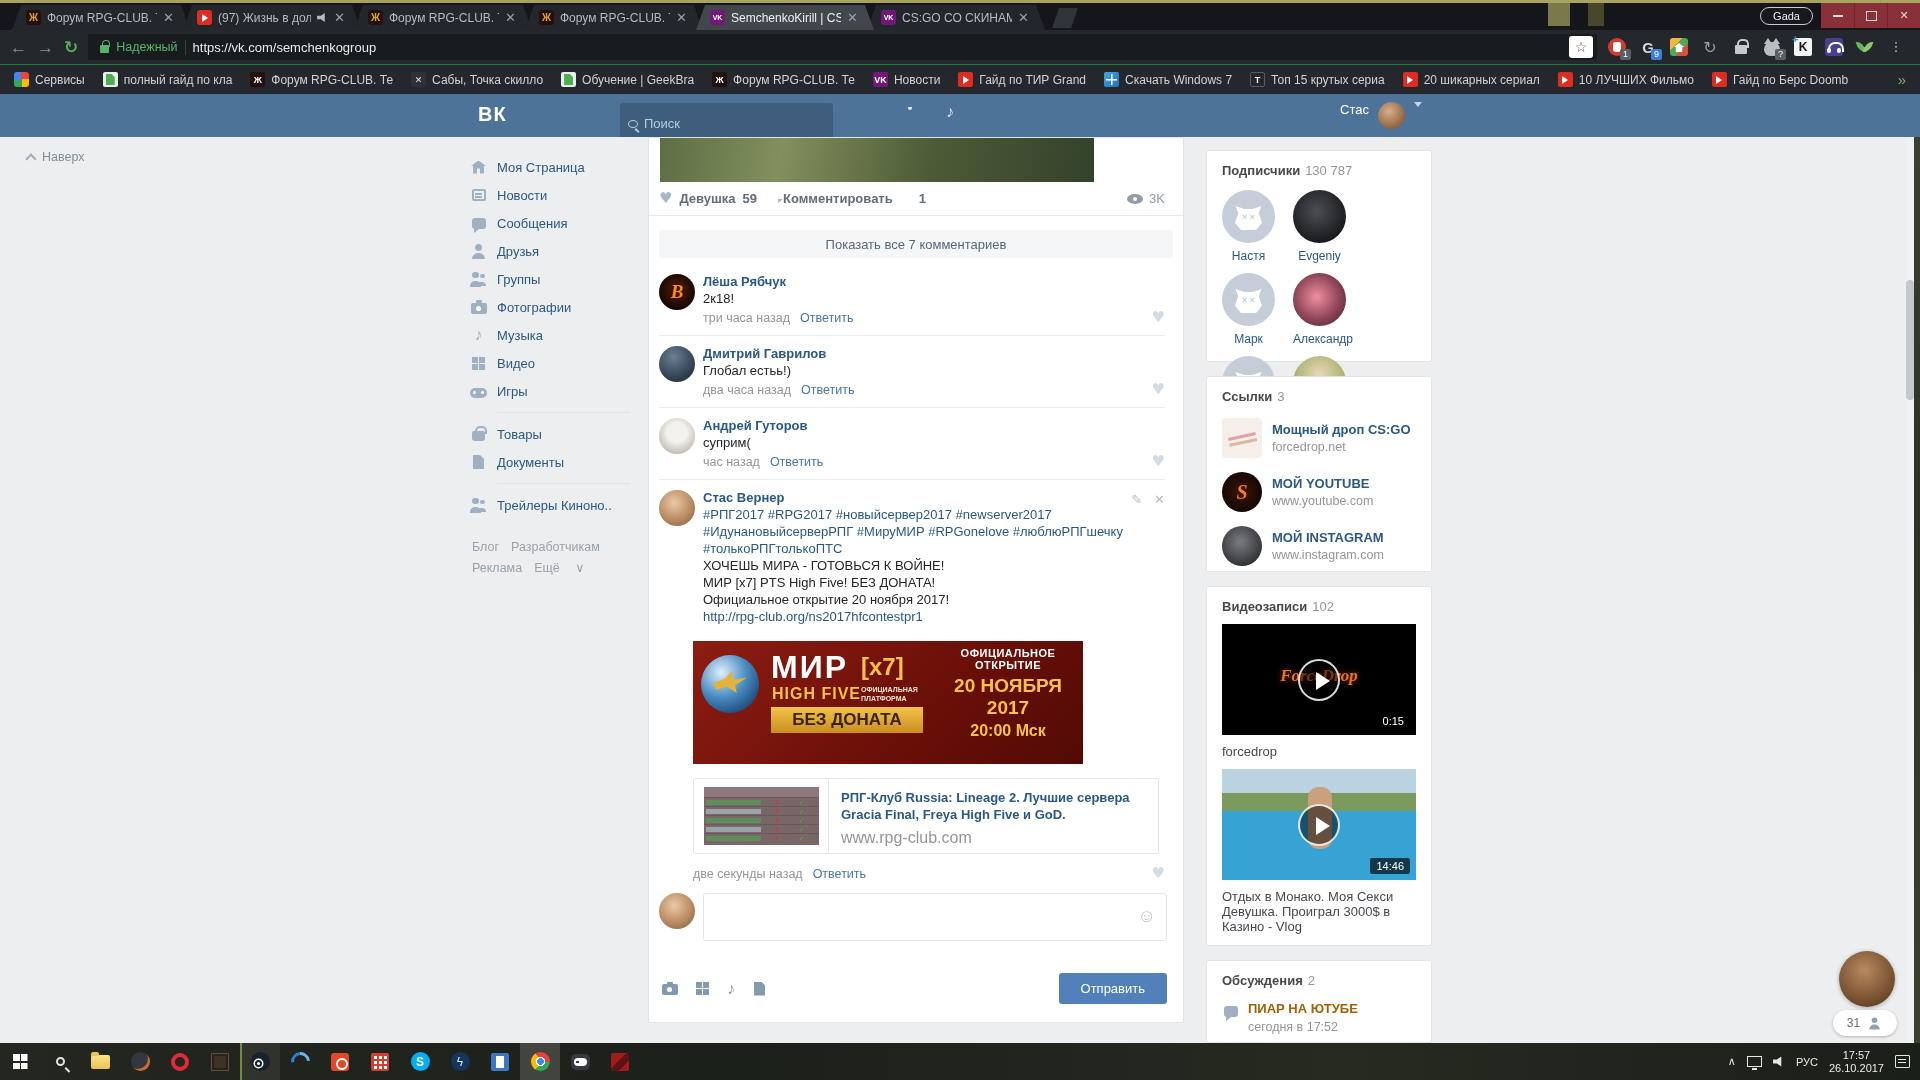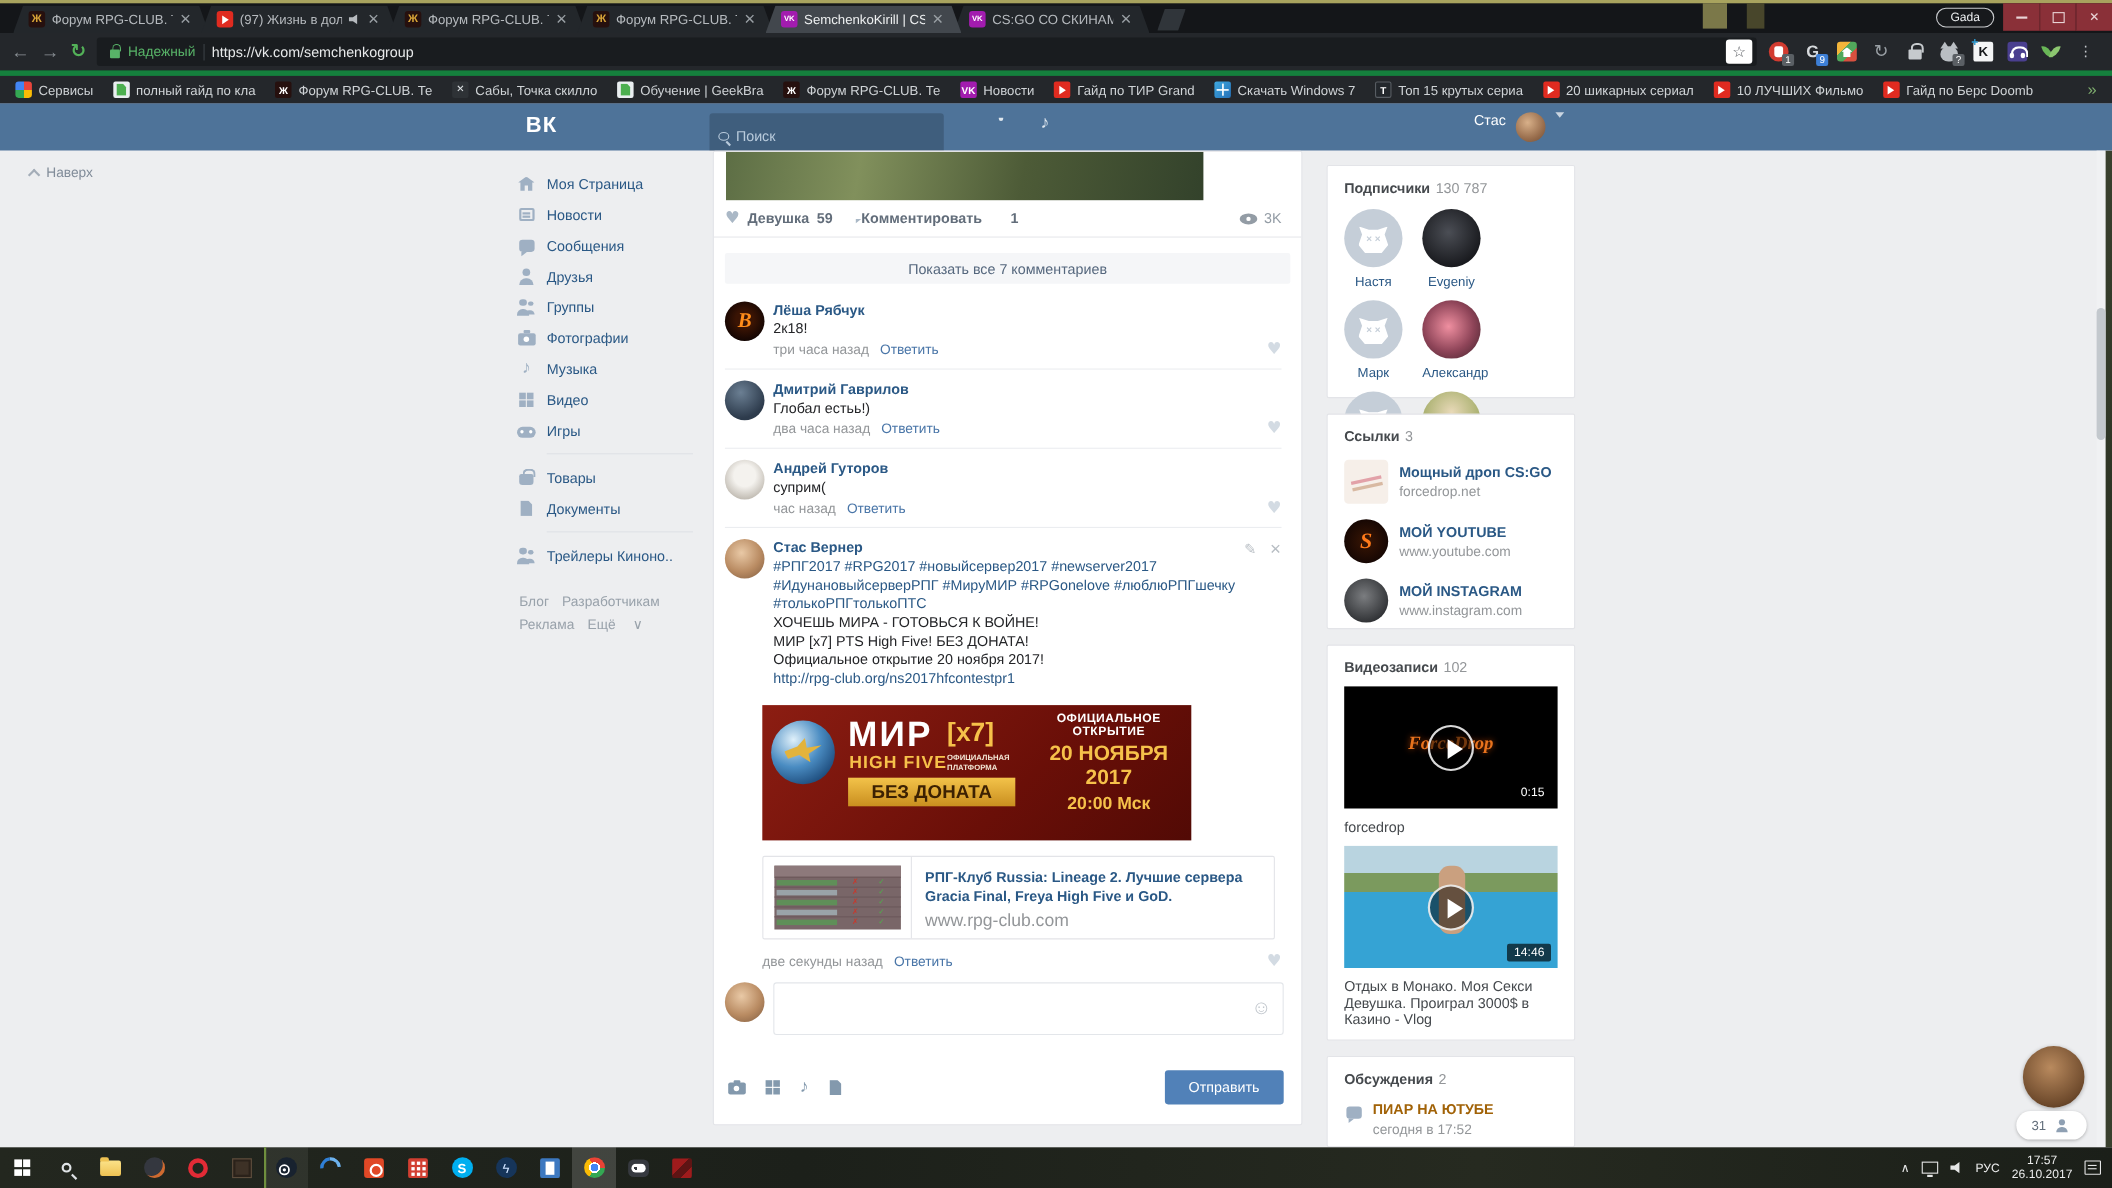--- a/index.html
+++ b/index.html
@@ -18,21 +18,21 @@
     clip-path:polygon(9px 0, calc(100% - 9px) 0, 100% 100%, 0 100%);
     background:#23272b; color:#b6babe; font-size:12px; margin-right:-7px; position:relative; }
   .tab.active { background:#42474d; color:#eef0f1; z-index:3; }
   .tab .t-title { flex:1; white-space:nowrap; overflow:hidden; }
   .tab .t-close { color:#9aa0a5; font-size:13px; line-height:1; }
   .fav { width:15px; height:15px; flex:0 0 15px; border-radius:3px; display:flex; align-items:center; justify-content:center;
     font-size:8px; font-weight:bold; color:#fff; }
   .fav-rpg { background:#26100e; color:#d8a437; font-size:10px; }
   .fav-yt { background:#e02b20; }
   .fav-yt::after { content:""; width:0; height:0; border-left:6px solid #fff; border-top:4px solid transparent; border-bottom:4px solid transparent; }
-  .fav-vk { background:#a21caf; font-size:7px; }
+  .fav-vk { background:#701a75; font-size:7px; }
   .spk { width:11px; height:10px; background:currentColor;
     clip-path:polygon(0 32%,34% 32%,70% 4%,70% 96%,34% 68%,0 68%); flex:0 0 11px; }
   .newtab { width:26px; height:20px; margin:0 0 2px 14px; background:#30353a;
     clip-path:polygon(7px 0,100% 0,calc(100% - 7px) 100%,0 100%); }
   .winzone { position:absolute; top:3px; right:0; height:25px; display:flex; align-items:center; }
   .gada { border:1px solid #c9cbce; border-radius:12px; color:#eceef0; font-size:11px; padding:2px 12px; margin-right:8px; background:#17191c; }
   .wbtn { width:33px; height:25px; background:#8a3038; color:#e9d4d6; display:flex; align-items:center; justify-content:center; font-size:11px; }
   .wbtn + .wbtn { border-left:1px solid #6e262d; }
   .wb-min::after { content:""; width:10px; height:2px; background:#e9d4d6; }
   .wb-max::after { content:""; width:9px; height:8px; border:1.5px solid #e9d4d6; }
@@ -66,39 +66,39 @@
   .e-k::after { content:"+"; position:absolute; left:-2px; top:-5px; color:#2f9ad0; font-size:11px; font-weight:bold; }
   .e-phones { width:18px; height:18px; background:#4a3f8f; border-radius:3px; position:relative; }
   .e-phones::before { content:""; position:absolute; left:3px; top:4px; width:12px; height:8px; border:2px solid #fff; border-bottom:none; border-radius:7px 7px 0 0; }
   .e-phones::after { content:""; position:absolute; left:2px; top:10px; width:4px; height:5px; background:#fff; border-radius:2px; box-shadow:10px 0 0 #fff; }
   .e-sprout { width:16px; height:16px; position:relative; }
   .e-sprout::before, .e-sprout::after { content:""; position:absolute; bottom:2px; width:8px; height:12px; background:#69b657; border-radius:0 100% 0 100%; }
   .e-sprout::before { left:0; transform:rotate(-15deg); }
   .e-sprout::after { left:7px; border-radius:100% 0 100% 0; transform:rotate(15deg); background:#8ccб70; background:#8cc670; }
   .e-menu { color:#c6cacd; font-size:13px; letter-spacing:0; line-height:4px; }
 
-  .bookmarks { position:absolute; top:64px; left:0; width:1920px; height:30px; background:#24272b; border-top:5px solid #15803d;
+  .bookmarks { position:absolute; top:64px; left:0; width:1920px; height:30px; background:#24272b; border-top:1px solid #15803d;
     display:flex; align-items:center; padding:0 14px; gap:18px; }
   .bm { display:flex; align-items:center; gap:6px; color:#cfd3d6; font-size:12px; white-space:nowrap; }
   .bi { width:15px; height:15px; border-radius:2px; flex:0 0 15px; display:flex; align-items:center; justify-content:center; font-size:9px; font-weight:bold; color:#fff; }
   .bi-apps { background:conic-gradient(#e8453c 0 25%,#fbbc05 0 50%,#34a853 0 75%,#4285f4 0); border-radius:3px; }
   .bi-doc { background:#e9eef0; position:relative; }
   .bi-doc::after { content:""; width:9px; height:11px; background:#4caf50; clip-path:polygon(0 0,65% 0,100% 30%,100% 100%,0 100%); }
   .bi-dark { background:#2e3236; color:#dfe3e6; }
   .bi-win { background:linear-gradient(135deg,#3fa9e0,#2470b8); position:relative; }
   .bi-win::after { content:""; position:absolute; inset:2px; background:
     linear-gradient(#fff,#fff) 50% 0/1.5px 100% no-repeat,
     linear-gradient(#fff,#fff) 0 50%/100% 1.5px no-repeat; }
   .bi-t { background:#23272c; border:1px solid #585d63; color:#fff; }
   .bm-more { margin-left:auto; color:#7fae6f; font-size:15px; }
 
   
   .vk-header { position:absolute; top:94px; left:0; width:1920px; height:43px; background:#4e7399; }
   .vk-logo { position:absolute; left:478px; top:9px; color:#fff; font-weight:bold; font-size:20px; letter-spacing:1px; }
-  .vk-search { position:absolute; left:645px; top:9px; width:213px; height:41px; background:rgba(0,0,0,.18); border-radius:3px;
+  .vk-search { position:absolute; left:620px; top:9px; width:213px; height:41px; background:rgba(0,0,0,.18); border-radius:3px;
     display:flex; align-items:center; padding:0 8px; gap:6px; }
   .vk-search input { background:transparent; border:none; outline:none; color:#e8eef4; font-size:13px; width:100%; }
   .vk-search input::placeholder { color:#b9cbdc; }
   .i-mag { width:8px; height:8px; border:1.5px solid #b9cbdc; border-radius:50%; position:relative; flex:0 0 10px; }
   .i-mag::after { content:""; position:absolute; left:7px; top:7px; width:5px; height:1.5px; background:#b9cbdc; transform:rotate(45deg); transform-origin:0 0; }
   .hdr-bell { position:absolute; left:903px; top:13px; color:#dfe7ee; }
   .i-bell { width:13px; height:12px; background:currentColor; border-radius:6px 6px 2px 2px; position:relative; }
   .i-bell::after { content:""; position:absolute; left:4.5px; bottom:-3px; width:4px; height:3px; background:currentColor; border-radius:0 0 3px 3px; }
   .notif-badge { position:absolute; left:911px; top:98px; background:#e05050; color:#fff; font-size:10px; min-width:15px; height:15px;
     border-radius:8px; display:flex; align-items:center; justify-content:center; padding:0 3px; }

